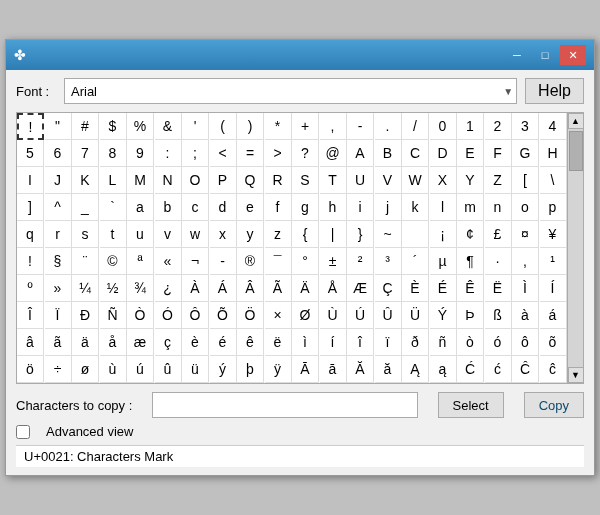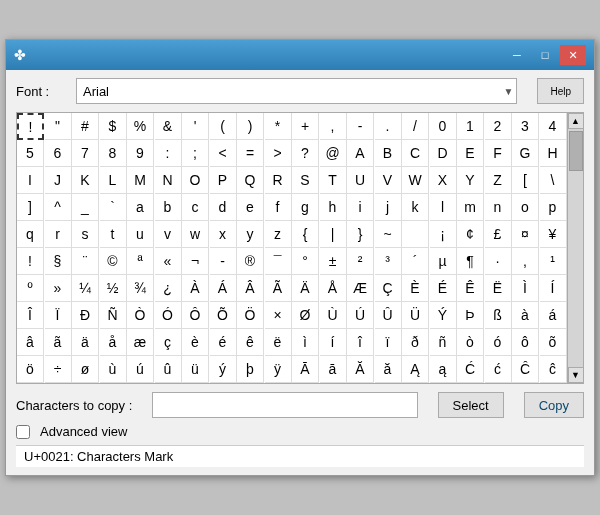--- a/index.html
+++ b/index.html
@@ -60,21 +60,21 @@
       background: transparent;
     }
     .titlebar-btn.close { background: #d9534f; color: white; }
     .window-body {
       padding: 8px 10px;
       background: #f0f0f0;
     }
     .font-row {
       display: flex;
       align-items: center;
-      gap: 20px;
+      gap: 8px;
       margin-bottom: 8px;
     }
     .font-label {
       font-size: 13px;
       min-width: 40px;
     }
     .font-select-wrapper {
       flex: 1;
       position: relative;
     }
@@ -96,21 +96,21 @@
       font-size: 10px;
       color: #555;
       pointer-events: none;
     }
     .help-btn {
       height: 26px;
       padding: 0 12px;
       background: #e1e1e1;
       border: 1px solid #aaa;
       cursor: pointer;
-      font-size: 10px;
+      font-size: 16px;
     }
     .char-grid-container {
       border: 1px solid #aaa;
       background: white;
       position: relative;
       display: flex;
     }
     .char-grid {
       display: grid;
       grid-template-columns: repeat(20, 1fr);
@@ -188,21 +188,21 @@
       padding: 0 14px;
       font-size: 13px;
       border: 1px solid #aaa;
       cursor: pointer;
     }
     .select-btn { background: #e1e1e1; }
     .copy-btn { background: #e1e1e1; color: #0c4a6e; }
     .advanced-row {
       display: flex;
       align-items: center;
-      gap: 10px;
+      gap: 16px;
       margin-top: 6px;
     }
     .advanced-checkbox {
       width: 14px;
       height: 14px;
       cursor: pointer;
     }
     .advanced-label {
       font-size: 13px;
     }

